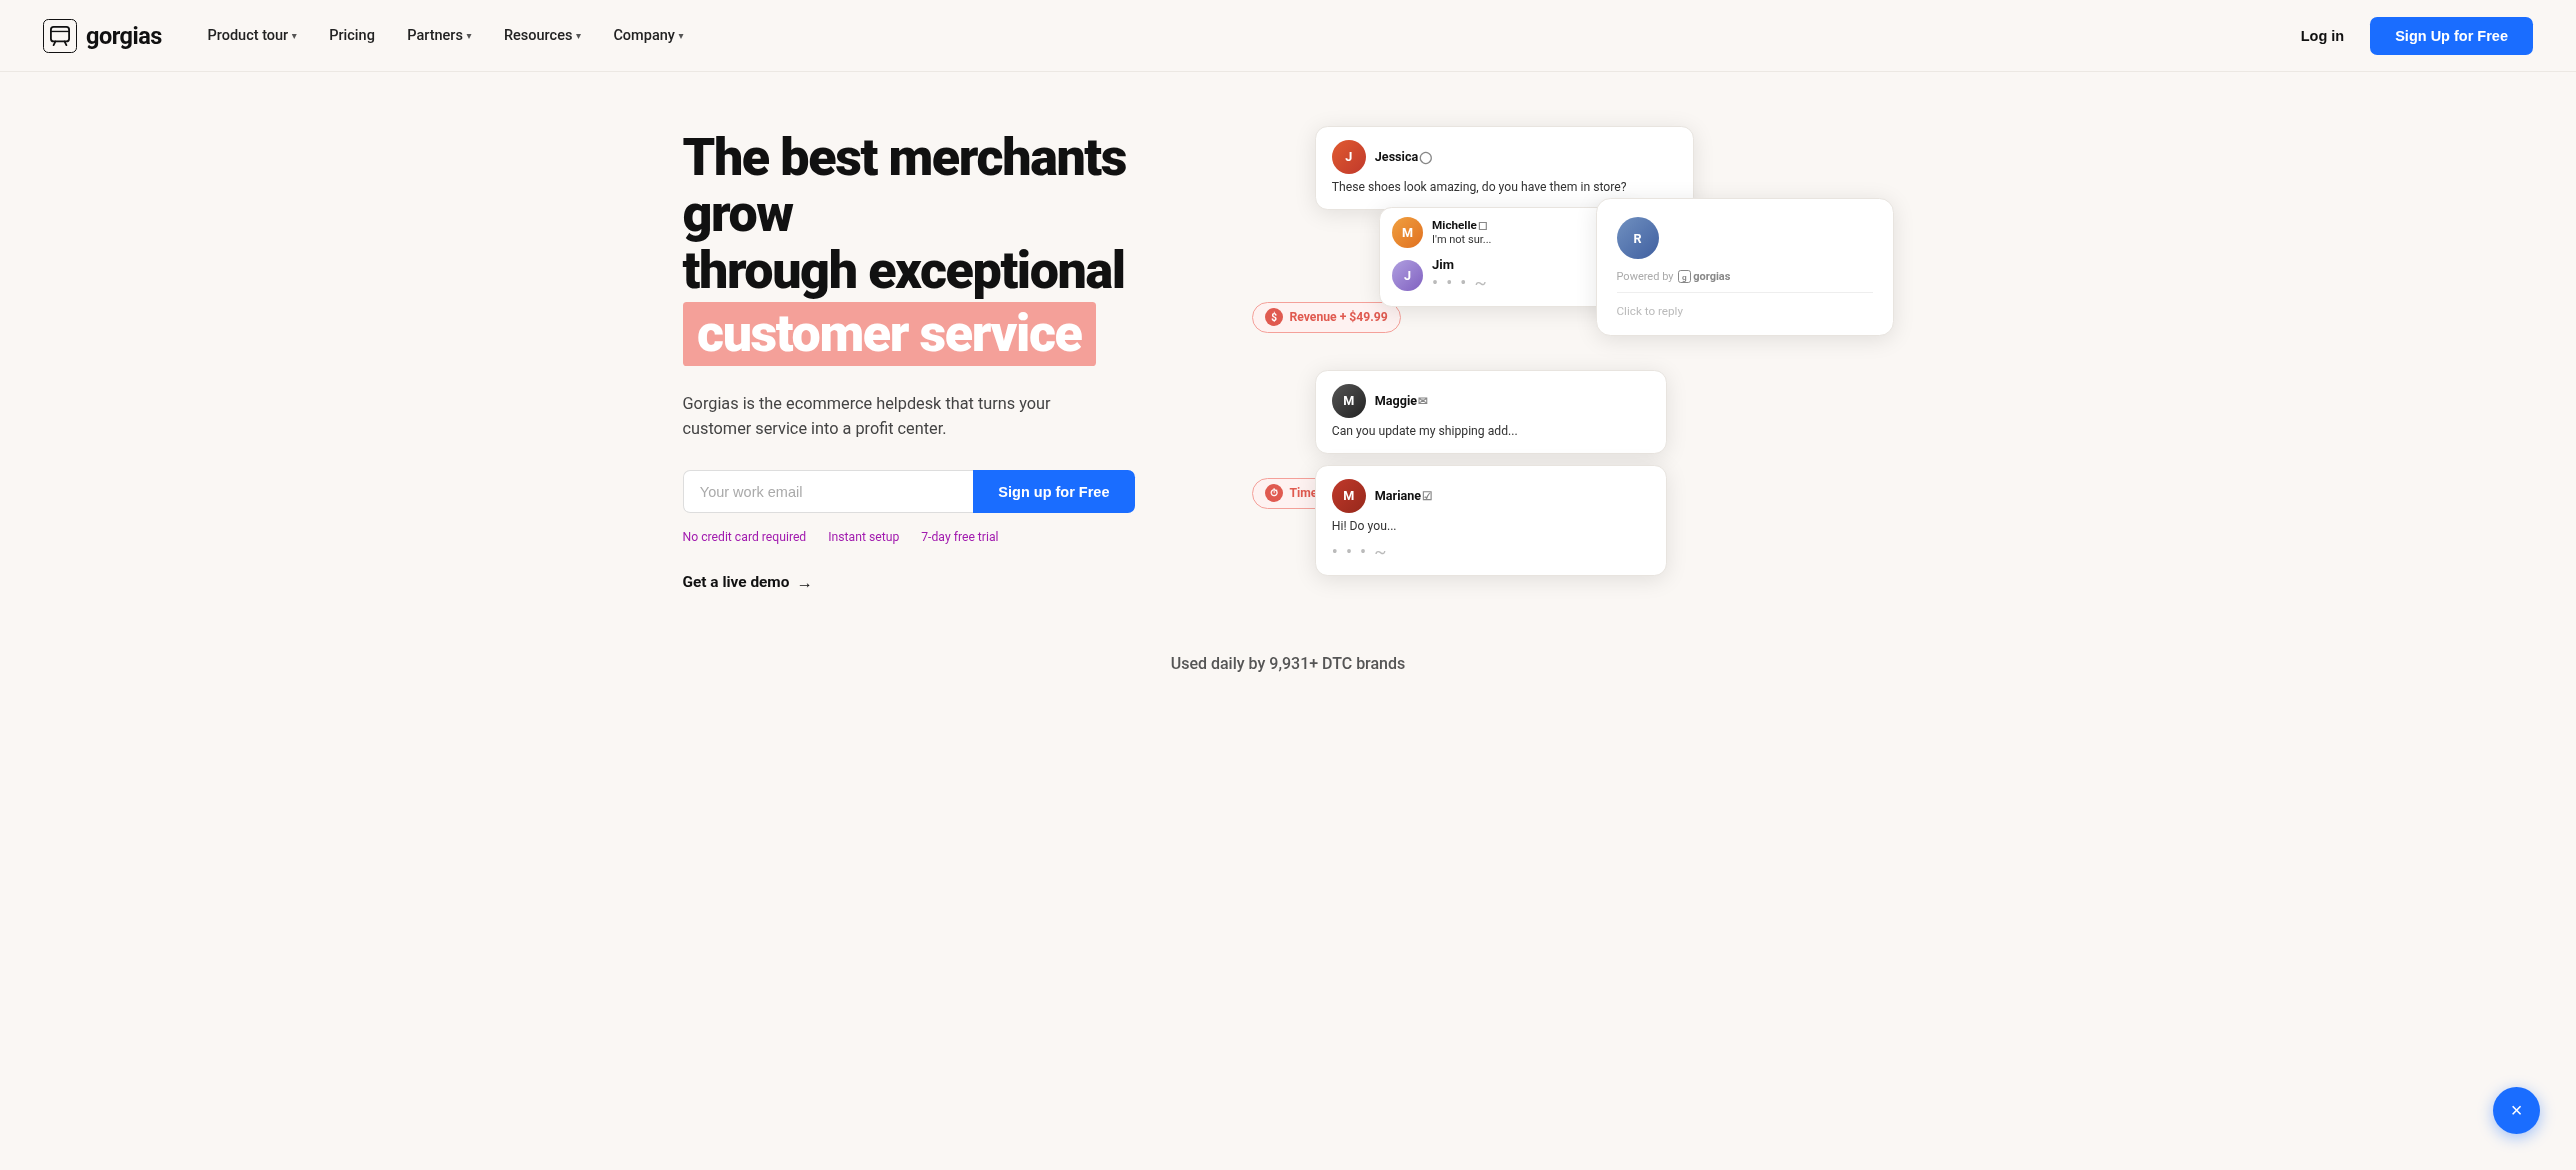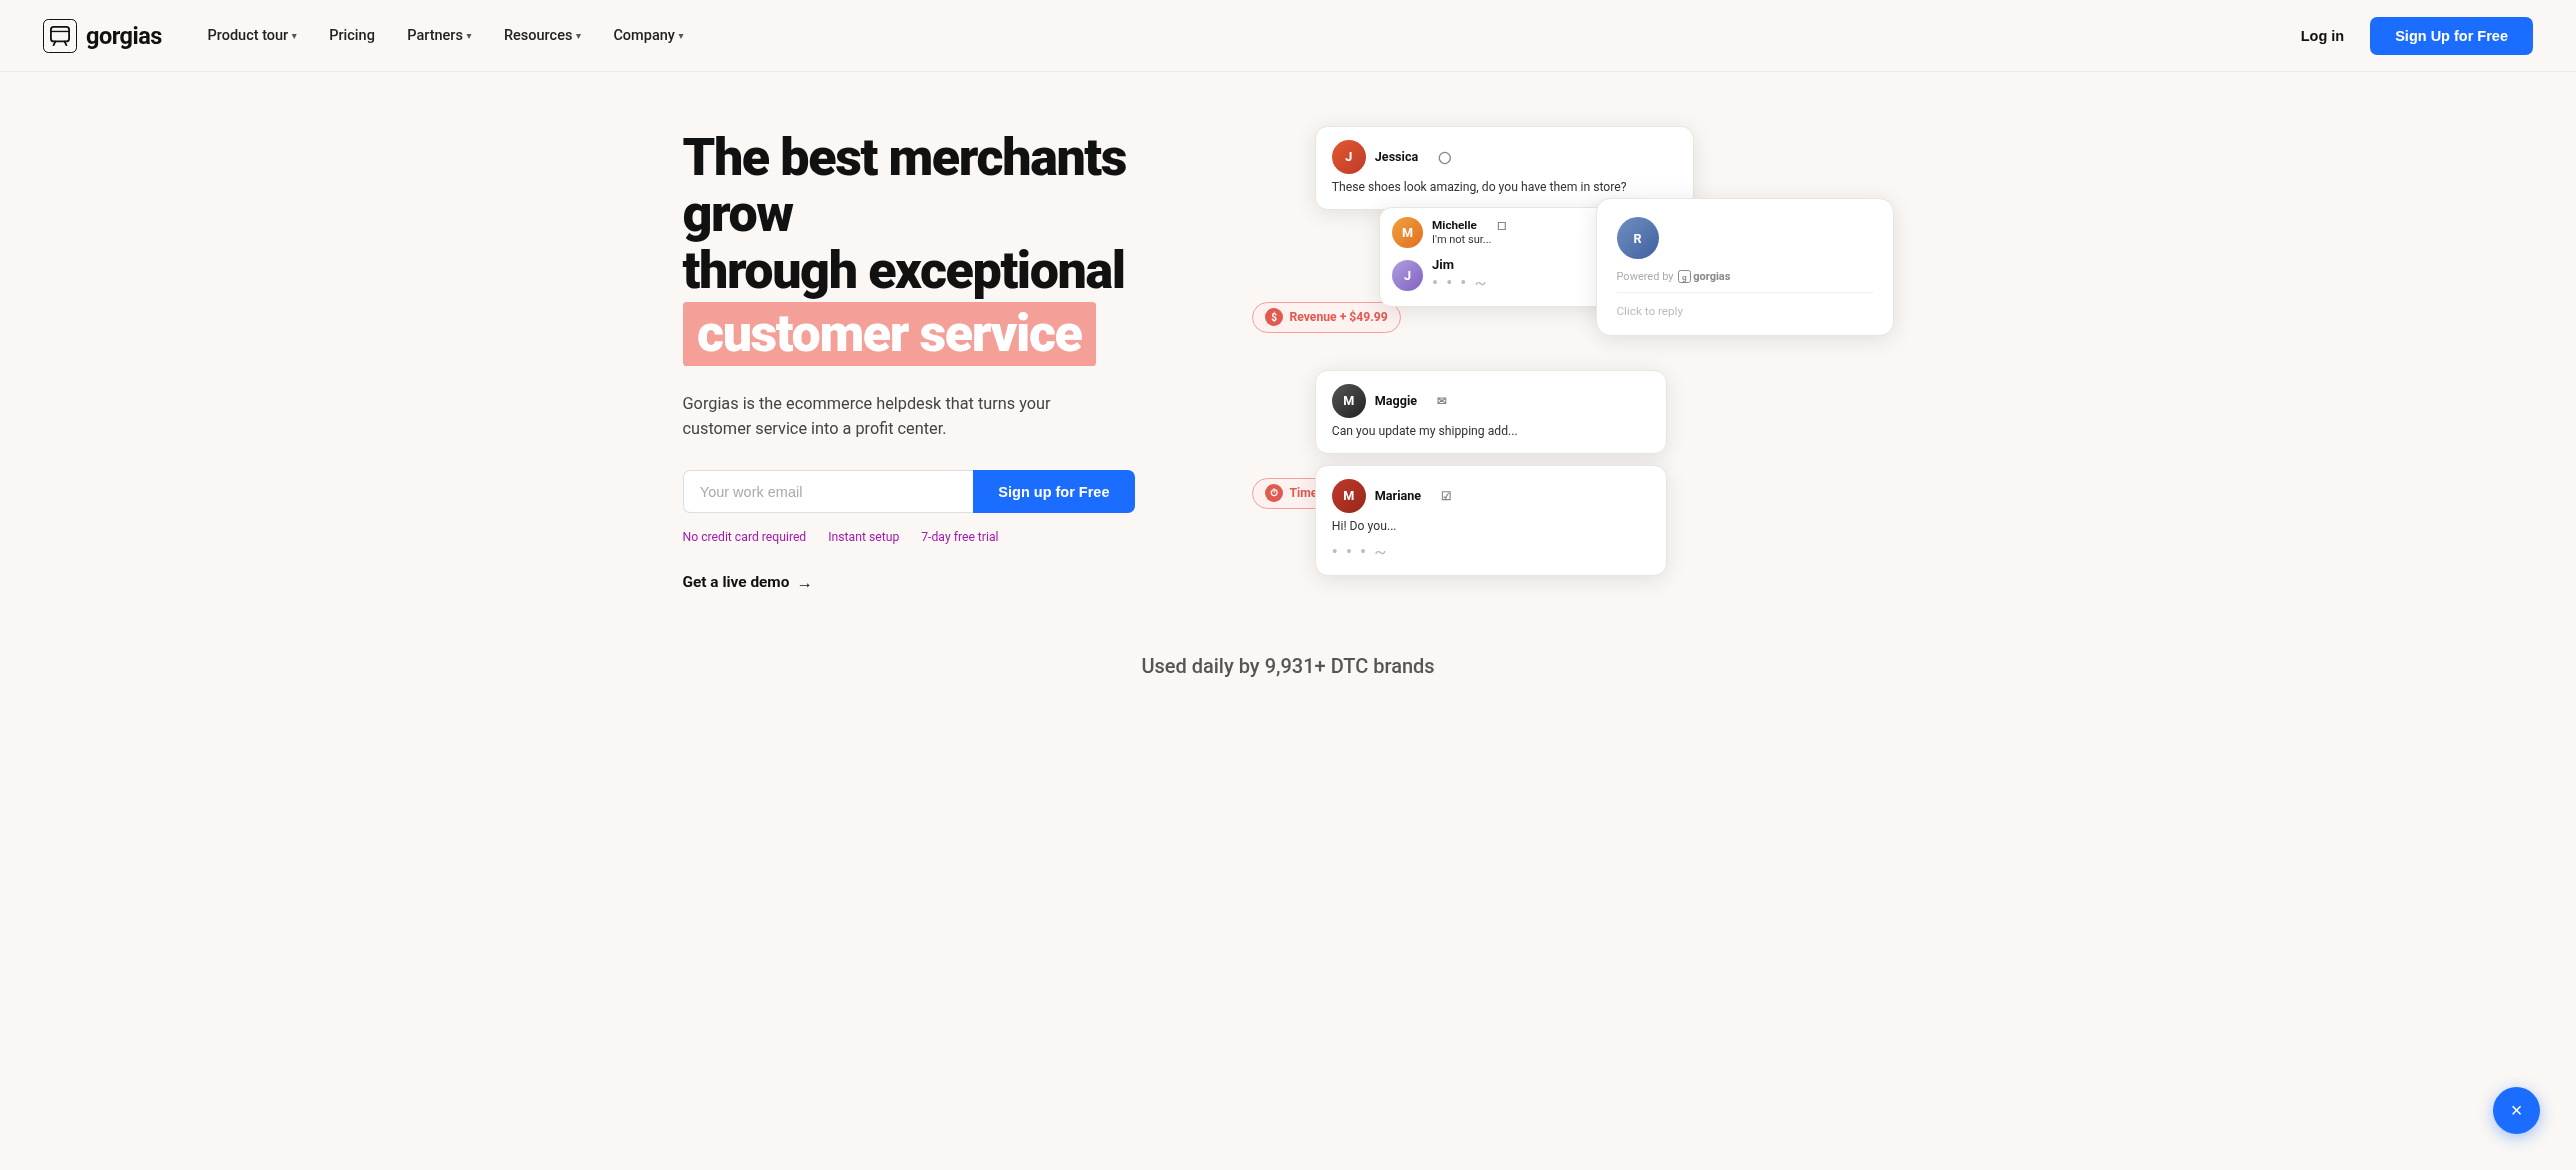--- a/index.html
+++ b/index.html
@@ -251,21 +251,21 @@
       font-weight: 700;
       color: #fff;
       flex-shrink: 0;
     }
     .chat-username {
       font-size: 12.6px;
       font-weight: 700;
       color: #111;
       display: flex;
       align-items: center;
-      gap: 20px;
+      gap: 1px;
     }
     .chat-username .icon-sm { font-size: 11.7px; color: #888; }
     .chat-message {
       font-size: 12.2px;
       color: #333;
       line-height: 1.45;
     }
     .chat-dots {
       font-size: 18px;
       color: #bbb;
@@ -342,21 +342,21 @@
       display: flex;
       align-items: center;
       gap: 4.5px;
       margin-bottom: 5.4px;
     }
 
     
     .footer-band {
       text-align: center;
       padding: 22px 0 29px 0;
-      font-size: 20px;
+      font-size: 16px;
       color: #555;
       font-weight: 500;
     }
 
     
     .close-btn-float {
       position: fixed;
       bottom: 36px;
       right: 36px;
       width: 47px;

